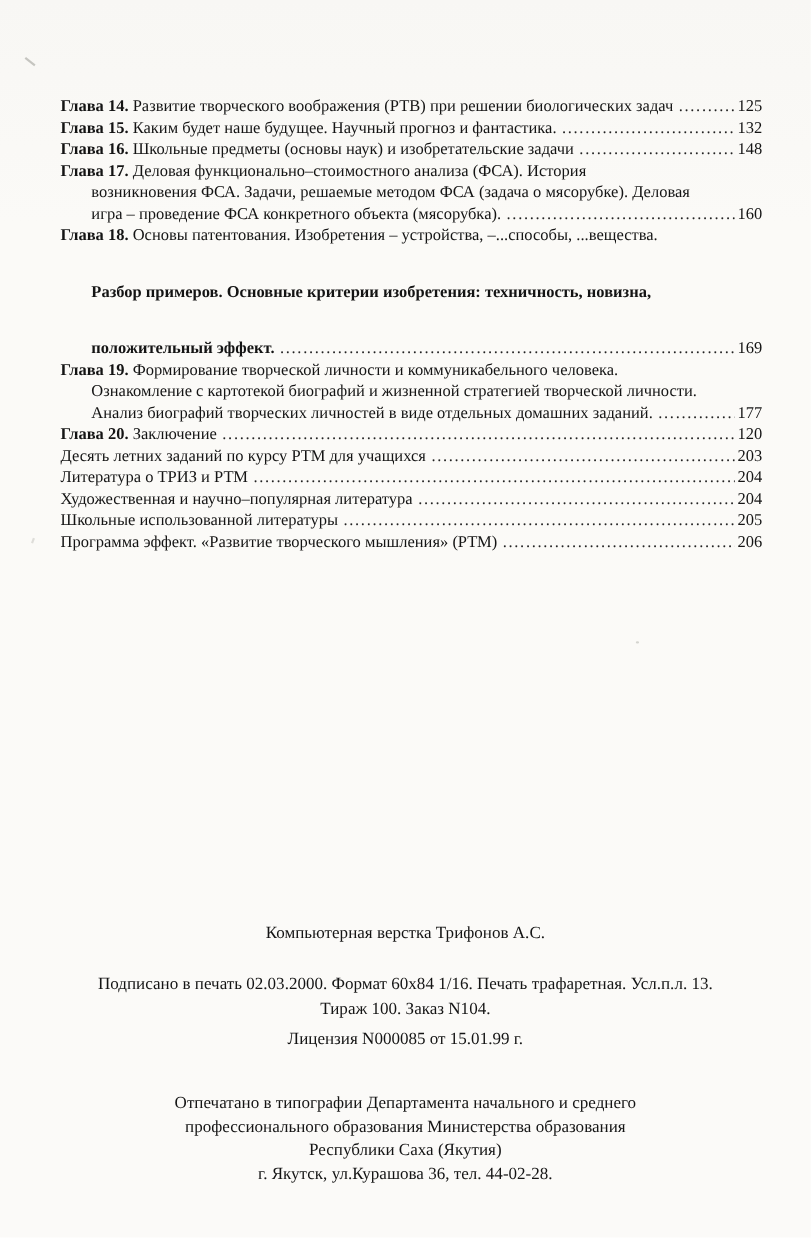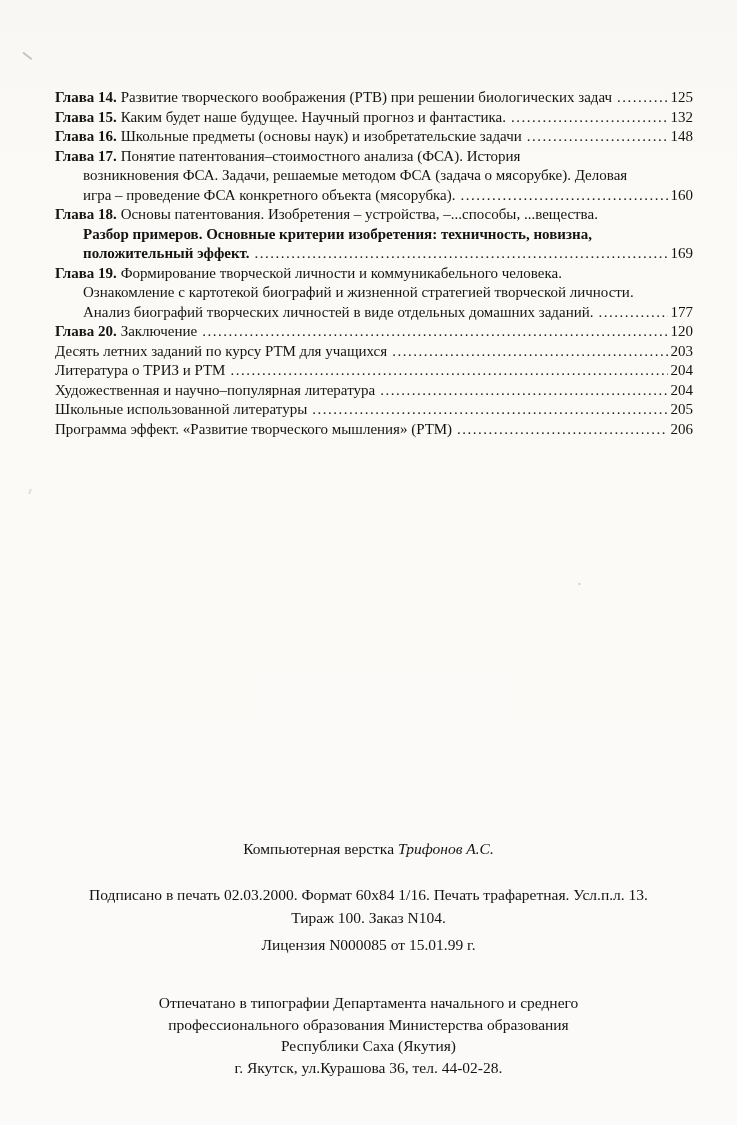--- a/index.html
+++ b/index.html
@@ -33,41 +33,41 @@
     display: flex;
     align-items: baseline;
     white-space: nowrap;
   }
   .toc-line.cont { padding-left: 28px; }
   .chap-label {
     font-weight: bold;
     white-space: pre;
   }
   .toc-text { white-space: pre; text-align: center; }
-  .toc-text.bold { font-weight: bold; }
+  .toc-text.bold { font-weight: bold; margin-top: 32px; }
   .leader {
     flex: 1 1 auto;
     overflow: hidden;
     white-space: nowrap;
     letter-spacing: 1.5px;
     margin: 0 3px 0 5px;
     min-width: 12px;
     color: #222;
   }
   .pageno { white-space: nowrap; }
   
   .colophon-line, .colophon-block {
     position: absolute;
     left: 30px;
     right: 30px;
     text-align: center;
     font-size: 15.5px;
   }
   .typeset { top: 840px; }
-  .typeset .italic { font-style: italic; }
+  .typeset .italic { }
   .printinfo { top: 884px; line-height: 22.5px; }
   .license { top: 936px; }
   .printer { top: 992px; line-height: 21.5px; }
   
   .artifact {
     position: absolute;
     background: #9a9a94;
     opacity: 0.55;
   }
   .a1 { left: 22px; top: 55px; width: 11px; height: 1.5px; transform: rotate(38deg); }
@@ -104,21 +104,21 @@
         <div class="toc-line">
           <span class="chap-label">Глава 16. </span>
           <span class="toc-text">Школьные предметы (основы наук) и изобретательские задачи</span>
           <span class="leader">................................................................................................................................................................................................................................................</span>
           <span class="pageno">148</span>
         </div>
       </div>
       <div class="toc-entry">
         <div class="toc-line">
           <span class="chap-label">Глава 17. </span>
-          <span class="toc-text">Понятие патентования–стоимостного анализа (ФСА). История</span>
+          <span class="toc-text">Деловая функционально–стоимостного анализа (ФСА). История</span>
         </div>
         <div class="toc-line cont">
           <span class="toc-text">возникновения ФСА. Задачи, решаемые методом ФСА (задача о мясорубке). Деловая</span>
         </div>
         <div class="toc-line cont">
           <span class="toc-text">игра – проведение ФСА конкретного объекта (мясорубка).</span>
           <span class="leader">................................................................................................................................................................................................................................................</span>
           <span class="pageno">160</span>
         </div>
       </div>

